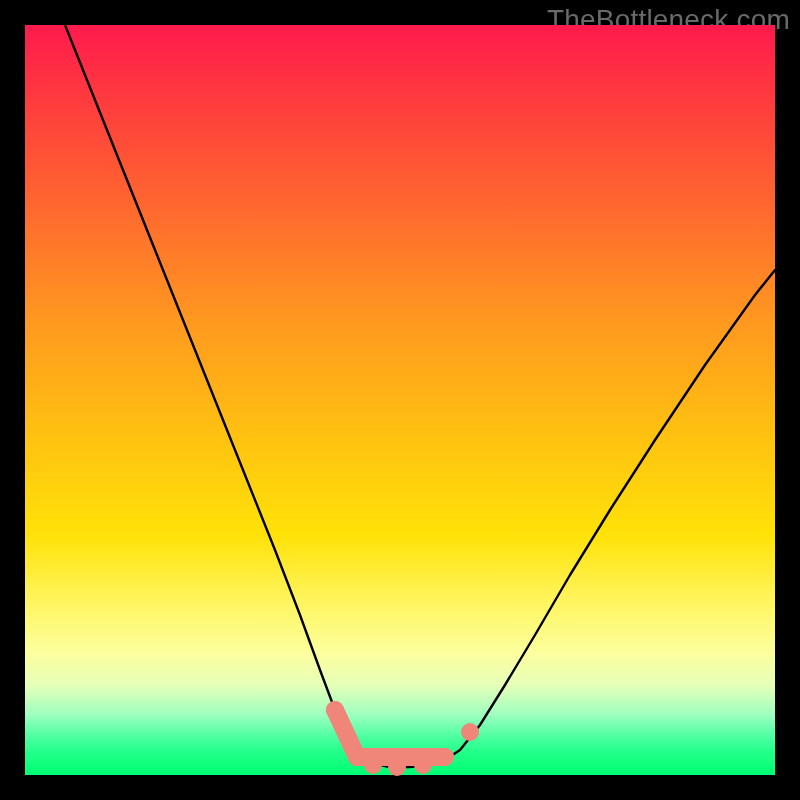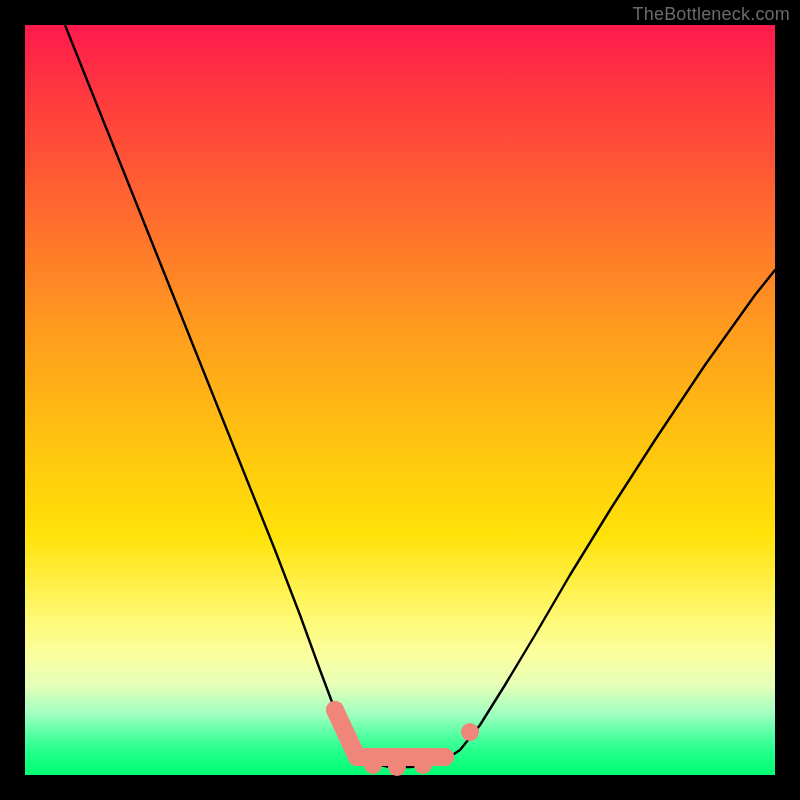--- a/index.html
+++ b/index.html
@@ -41,21 +41,21 @@
       #22ff8a 97%,
       #0aff7a 99%,
       #00ff73 100%
     );
   }
   .watermark {
     position: absolute;
     top: 4px;
     right: 10px;
     color: #6a6a6a;
-    font-size: 18px;
+    font-size: 28px;
     font-weight: 500;
     letter-spacing: 0.2px;
     user-select: none;
   }
   svg.curve-layer {
     position: absolute;
     top: 0;
     left: 0;
     width: 750px;
     height: 750px;

